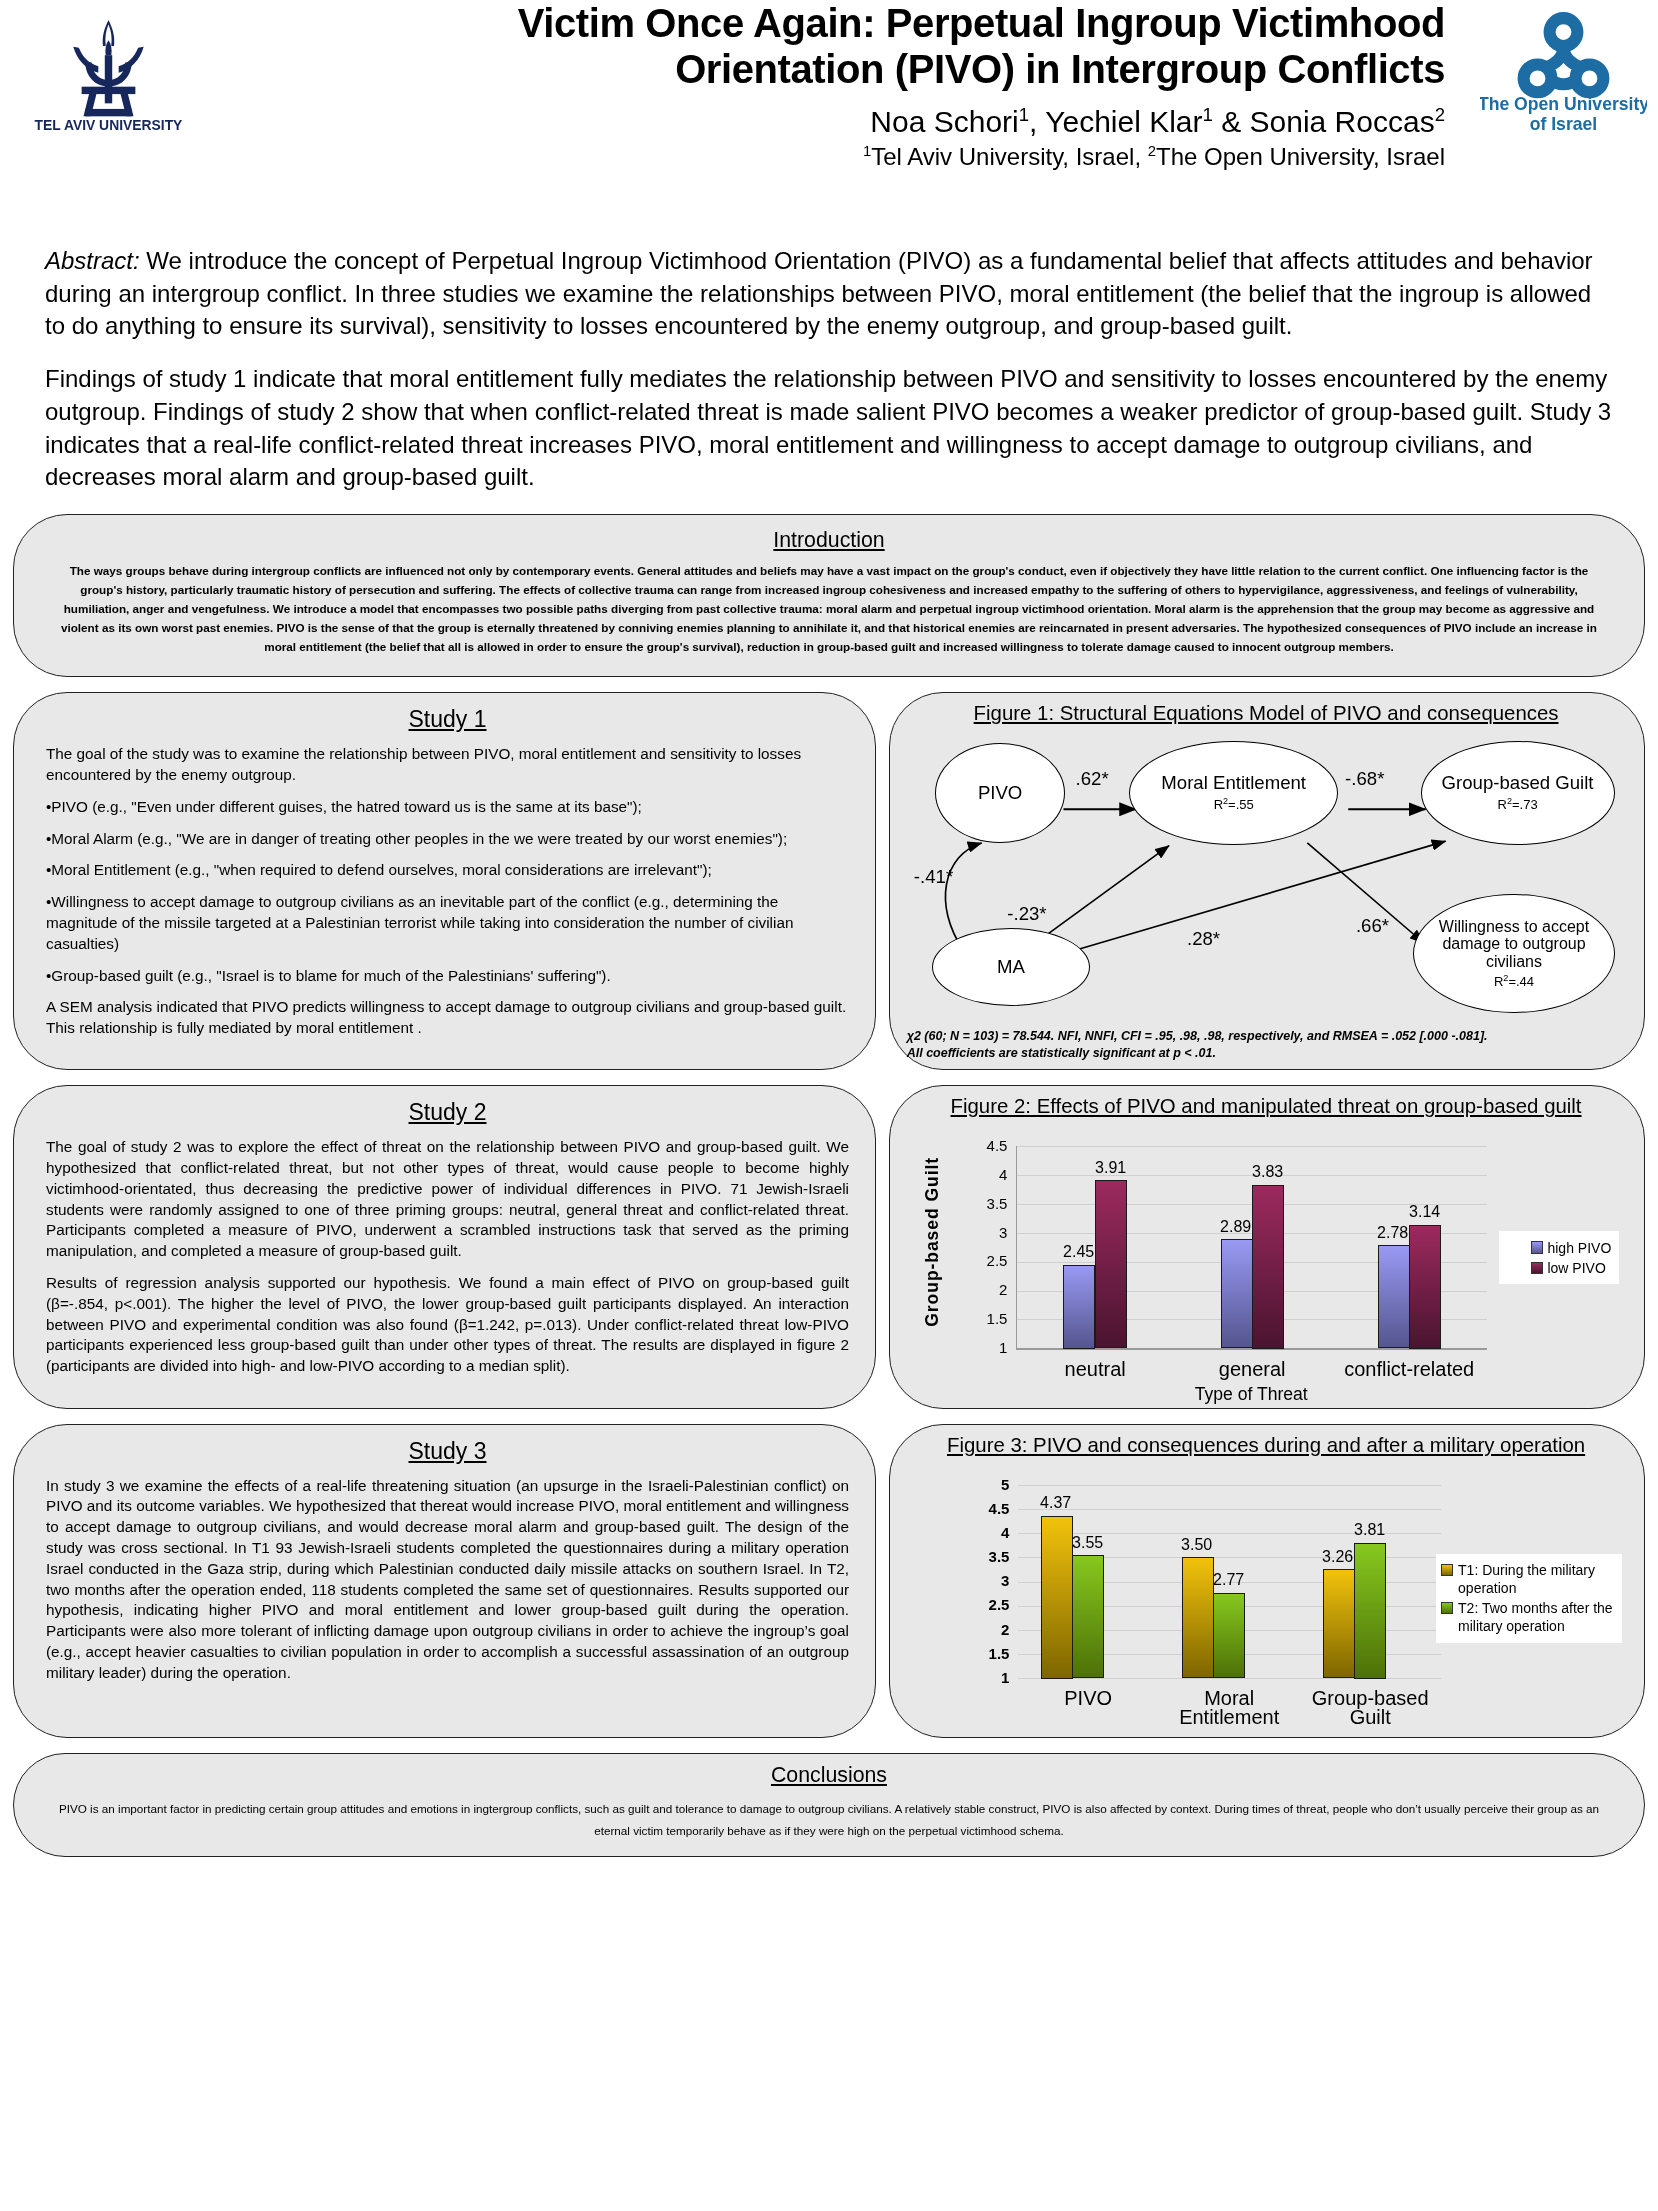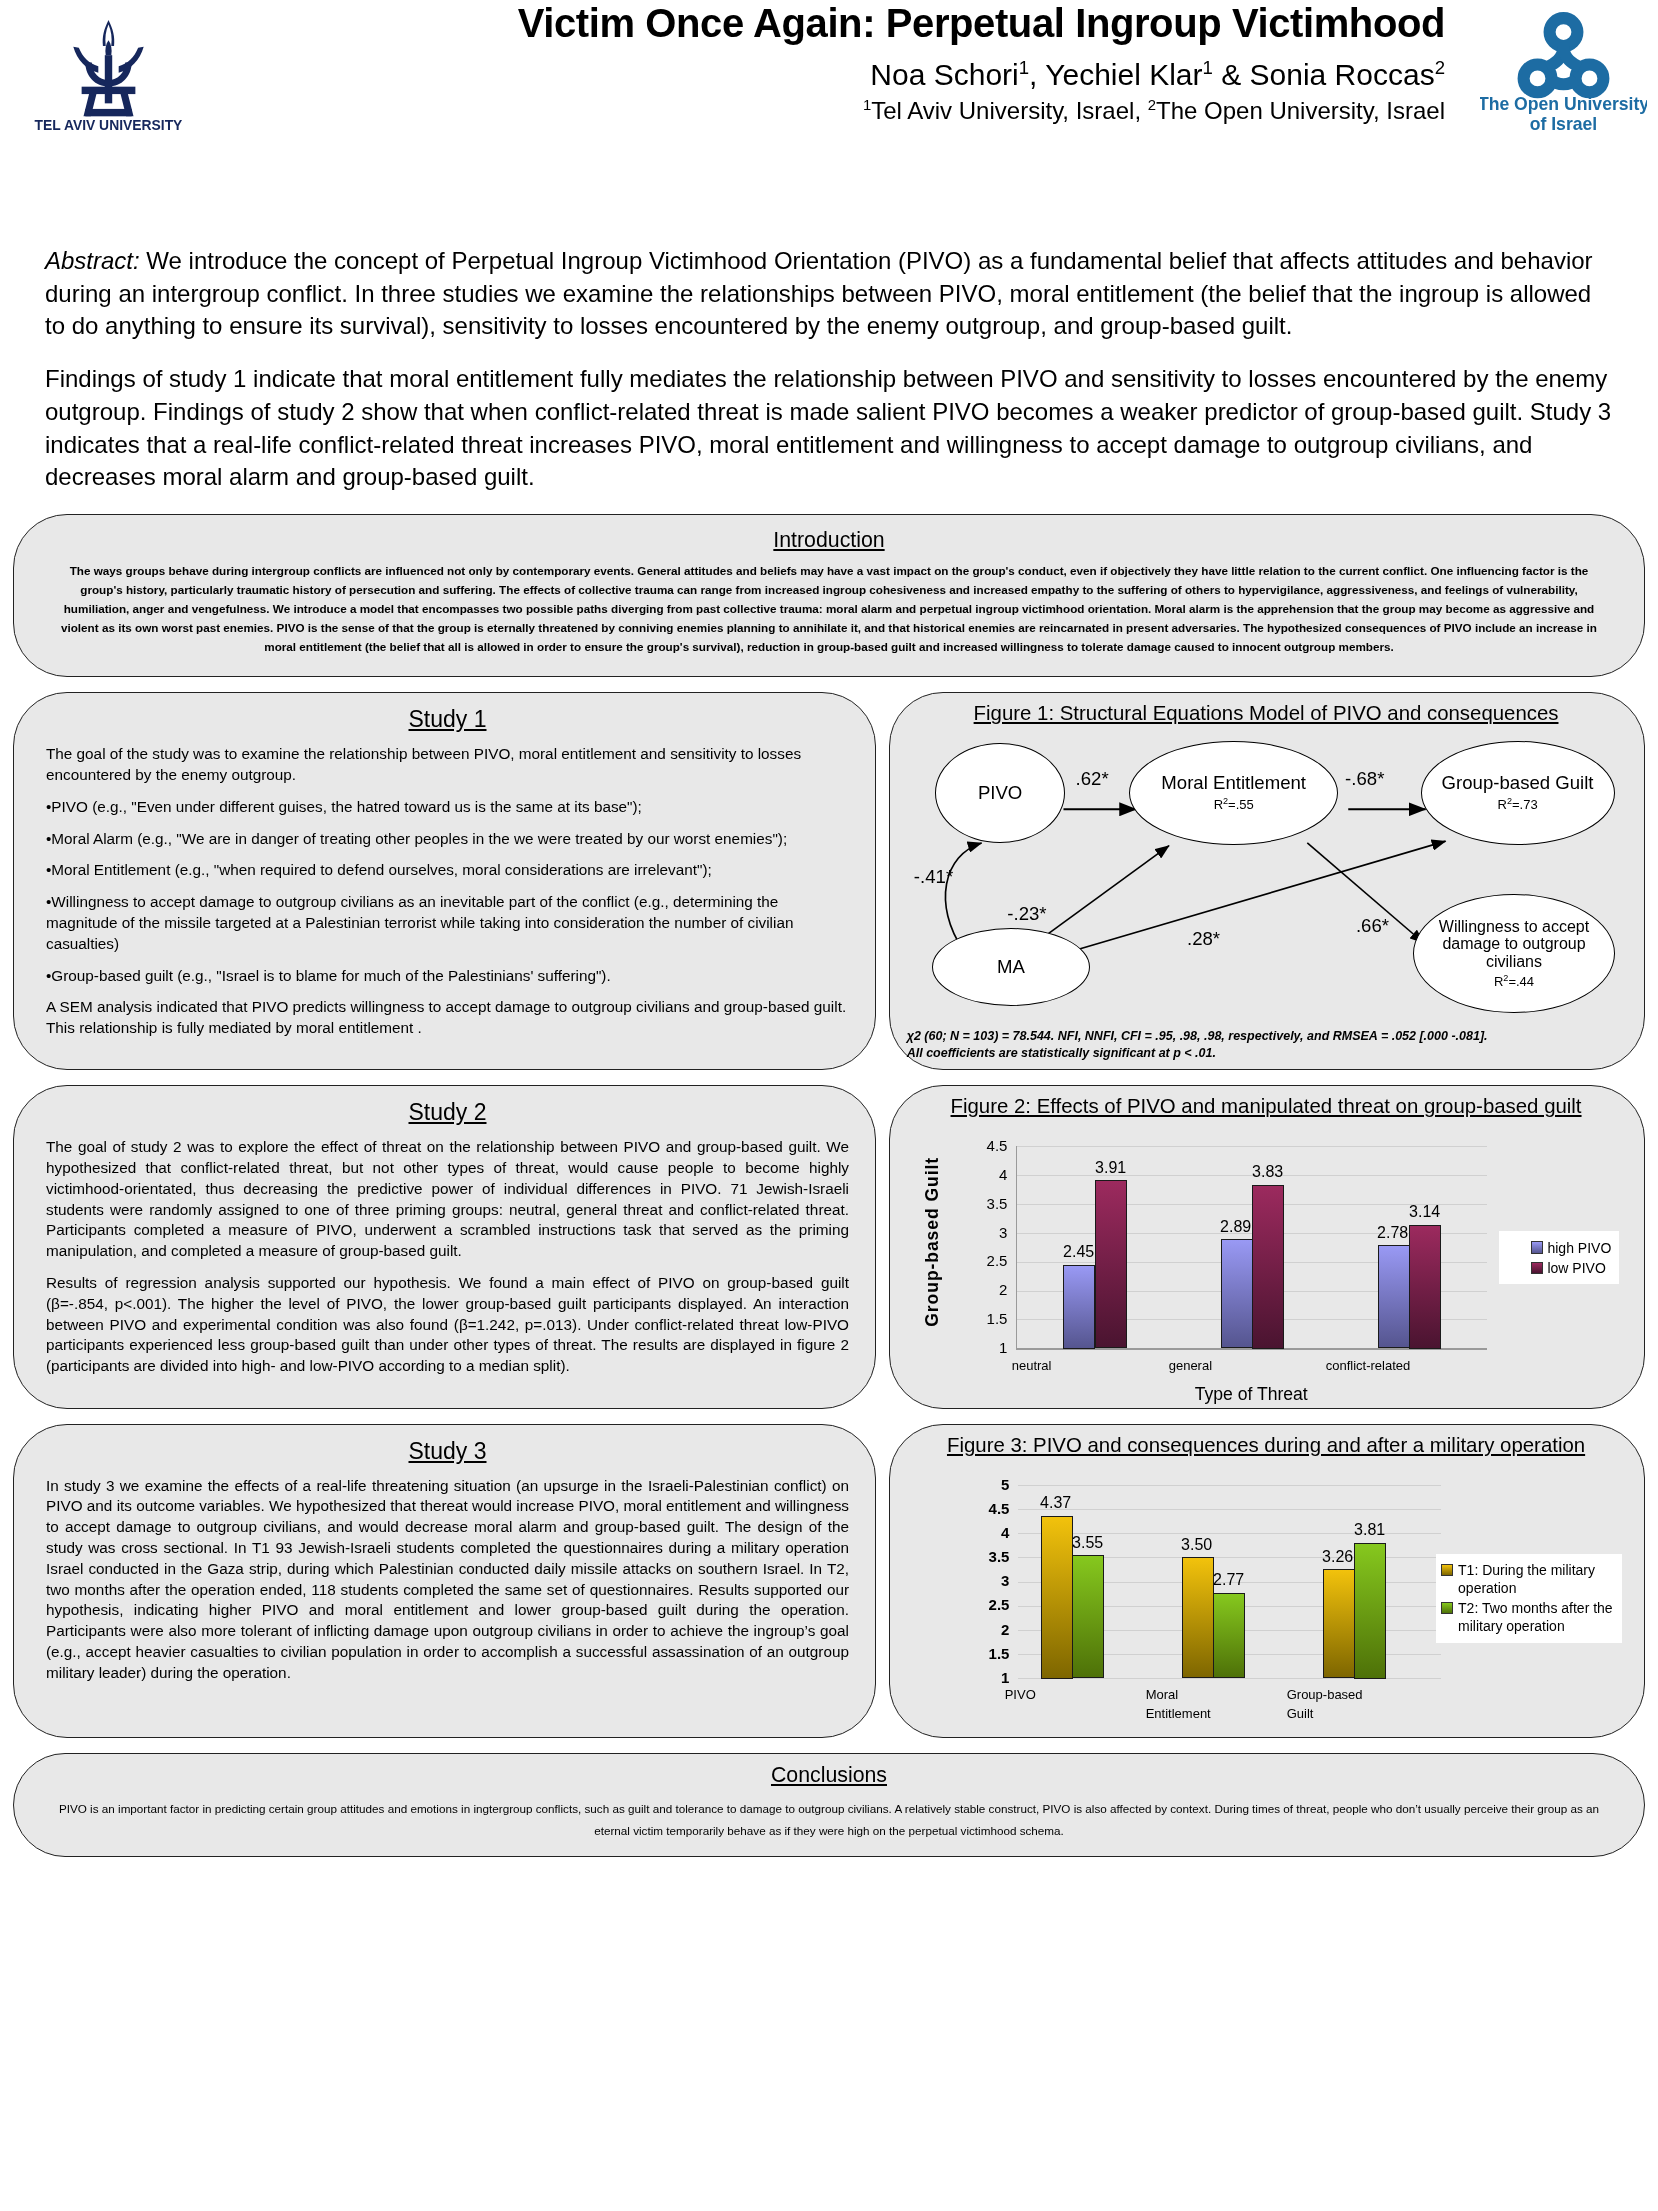--- a/index.html
+++ b/index.html
@@ -135,21 +135,21 @@
   }
   .axis-label-x{
     position:absolute; font-size:17.6px; text-align:center; white-space:nowrap;
   }
   .ytick{position:absolute; font-size:15px; text-align:right; white-space:nowrap;}
   .ytick.bold{font-weight:bold;}
   .gridline{position:absolute; height:0.9px; background:#d0d0d0;}
   .axisline{position:absolute; background:#9a9a9a;}
   .bar{position:absolute; border:0.9px solid #1a1a1a; box-sizing:border-box;}
   .bar-val{position:absolute; font-size:16px; text-align:center; white-space:nowrap;}
-  .cat-lbl{position:absolute; font-size:13px; white-space:nowrap;}
+  .cat-lbl{position:absolute; font-size:20px; text-align:center; white-space:nowrap;}
   .legend{
     position:absolute; background:#fff;
     padding:5.6px 7.4px 5.6px 5.6px;
     font-size:14px; line-height:1.3;
   }
   .legend .item{display:flex; align-items:flex-start; margin:1.9px 0;}
   .legend .sw{
     width:10.2px;height:10.2px;border:0.9px solid #333;
     margin:2.8px 4.6px 0 0; flex:0 0 auto;
   }
@@ -182,20 +182,21 @@
         <path d="M112 94 L118 118 L110 118 L104 94 Z"></path>
         <rect x="66" y="110" width="50" height="8"></rect>
       </g>
       <text x="91" y="133" font-family="'Liberation Sans',sans-serif" font-size="15" font-weight="bold" fill="#16275c" text-anchor="middle">TEL AVIV UNIVERSITY</text>
     </svg>
   </div>
 
   <div class="title-block">
     <h1 class="poster-title">
       <span>Victim Once Again: Perpetual Ingroup Victimhood</span><br>
+      <span>Orientation (PIVO) in Intergroup Conflicts</span>
     </h1>
     <div class="authors">Noa Schori<sup>1</sup>, Yechiel Klar<sup>1</sup> &amp; Sonia Roccas<sup>2</sup></div>
     <div class="affil"><sup>1</sup>Tel Aviv University, Israel, <sup>2</sup>The Open University, Israel</div>
   </div>
 
   <div class="logo-right">
     <svg viewBox="0 0 180 140" width="167" height="130" aria-hidden="true">
       <g fill="none" stroke="#1d6ca3" stroke-width="13">
         <circle cx="90" cy="28" r="15"></circle>
         <circle cx="62" cy="78" r="15"></circle>

